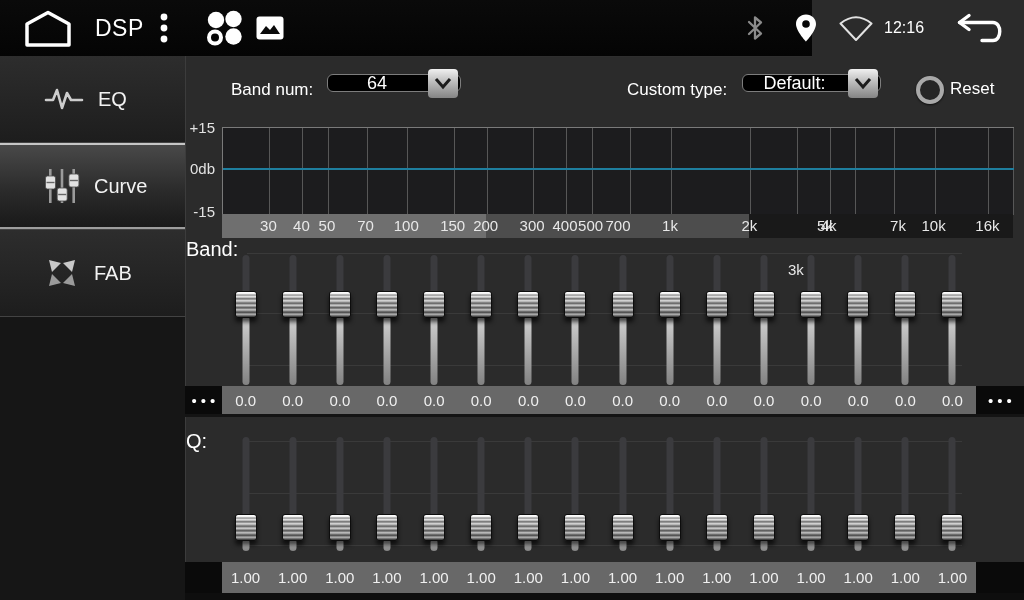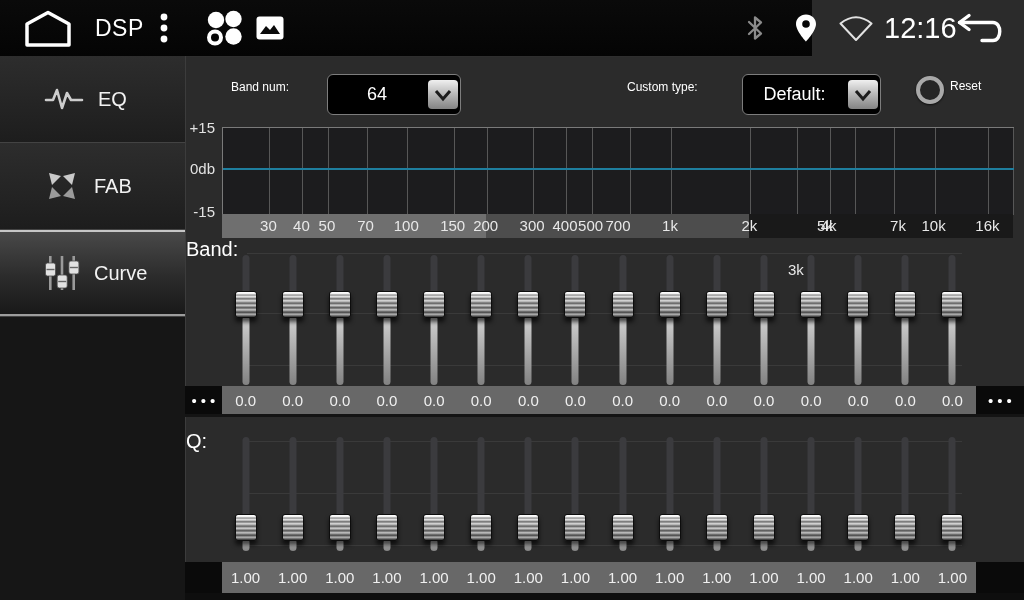--- a/index.html
+++ b/index.html
@@ -12,37 +12,37 @@
           border-bottom:1px solid #2e2e2e;}
   .tb{position:absolute;top:0;height:56px;display:flex;align-items:center;}
   .tb-home{left:22px;}
   .tb-title{left:95px;font-size:23px;color:#fff;letter-spacing:.5px;}
   .tb-kebab{left:158px;}
   .tb-clover{left:205px;}
   .tb-photo{left:256px;}
   .tb-bt{left:744px;}
   .tb-pin{left:794px;}
   .tb-wifi{left:838px;}
-  .tb-time{left:884px;font-size:29px;color:#fff;}
+  .tb-time{left:884px;font-size:16px;color:#fff;}
   .tb-back{left:955px;}
   
   .sidebar{position:absolute;left:0;top:56px;width:185px;height:544px;background:#161616;}
   .side-item{position:relative;height:87px;display:flex;align-items:center;
              padding-left:44px;box-sizing:border-box;gap:14px;
              background:linear-gradient(180deg,#2d2d2d,#222222 70%,#1d1d1d);
              border-bottom:1px solid #434343;cursor:pointer;}
   .side-item.selected{background:linear-gradient(180deg,#4a4a4a,#2b2b2b 55%,#181818);
              box-shadow:inset 0 2px 0 #c6c6c6, inset 0 -2px 0 #9d9d9d;}
   .side-label{font-size:20px;color:#f2f2f2;}
   .side-divider{position:absolute;left:185px;top:56px;width:1px;height:544px;background:#3c3c3c;}
   
-  .ctl-label{position:absolute;font-size:12px;color:#fff;}
+  .ctl-label{position:absolute;font-size:17px;color:#fff;}
   .lbl-band{left:231px;top:80px;}
   .lbl-custom{left:627px;top:80px;}
-  .dd{position:absolute;top:74px;height:41px;background:#000;border:1px solid #7d7d7d;
+  .dd{position:absolute;top:74px;height:18px;background:#000;border:1px solid #7d7d7d;
       border-radius:6px;display:flex;align-items:center;box-sizing:border-box;cursor:pointer;}
   .dd1{left:327px;width:134px;}
   .dd2{left:742px;width:139px;}
   .dd-value{flex:1;text-align:center;color:#fff;font-size:18px;}
   .dd-btn{width:30px;height:29px;margin:2px;border-radius:4px;
           background:linear-gradient(180deg,#f0f0f0,#bcbcbc 45%,#848484);
           display:flex;align-items:center;justify-content:center;}
   .reset-circle{position:absolute;left:916px;top:76px;width:20px;height:20px;border-radius:50%;
           border:4px solid #a9a9a9;background:#262626;cursor:pointer;
           box-shadow:0 1px 2px rgba(0,0,0,.7);}
@@ -160,42 +160,42 @@
     </div>
   </div>
 
   <div class="sidebar">
     <div class="side-item">
       <svg width="40" height="30" viewBox="0 0 40 30">
         <polyline points="2,16 9,16 13,6 18,24 23,9 27,16 38,16" fill="none" stroke="#cdcdcd" stroke-width="2.6" stroke-linejoin="round" stroke-linecap="round"></polyline>
       </svg>
       <span class="side-label">EQ</span>
     </div>
-    <div class="side-item">
-      <svg width="36" height="36" viewBox="0 0 36 36">
-        <polygon points="5,5 17,8 8,17" fill="#c9c9c9"></polygon>
-        <polygon points="31,5 28,17 19,8" fill="#c9c9c9"></polygon>
-        <polygon points="5,31 8,19 17,28" fill="#9b9b9b"></polygon>
-        <polygon points="31,31 19,28 28,19" fill="#9b9b9b"></polygon>
-      </svg>
-      <span class="side-label">FAB</span>
-    </div>
     <div class="side-item selected">
       <svg width="36" height="38" viewBox="0 0 36 38">
         <rect x="5" y="2" width="2.6" height="34" fill="#9a9a9a"></rect>
         <rect x="16.7" y="2" width="2.6" height="34" fill="#9a9a9a"></rect>
         <rect x="28.4" y="2" width="2.6" height="34" fill="#9a9a9a"></rect>
         <rect x="1.5" y="9" width="10" height="13" rx="2" fill="#e2e2e2" stroke="#4c4c4c" stroke-width="0.8"></rect>
         <rect x="13.2" y="21" width="10" height="13" rx="2" fill="#e2e2e2" stroke="#4c4c4c" stroke-width="0.8"></rect>
         <rect x="24.9" y="7" width="10" height="13" rx="2" fill="#e2e2e2" stroke="#4c4c4c" stroke-width="0.8"></rect>
         <line x1="2.5" y1="15.5" x2="10.5" y2="15.5" stroke="#666" stroke-width="1.4"></line>
         <line x1="14.2" y1="27.5" x2="22.2" y2="27.5" stroke="#666" stroke-width="1.4"></line>
         <line x1="25.9" y1="13.5" x2="33.9" y2="13.5" stroke="#666" stroke-width="1.4"></line>
       </svg>
       <span class="side-label">Curve</span>
+    </div>
+    <div class="side-item">
+      <svg width="36" height="36" viewBox="0 0 36 36">
+        <polygon points="5,5 17,8 8,17" fill="#c9c9c9"></polygon>
+        <polygon points="31,5 28,17 19,8" fill="#c9c9c9"></polygon>
+        <polygon points="5,31 8,19 17,28" fill="#9b9b9b"></polygon>
+        <polygon points="31,31 19,28 28,19" fill="#9b9b9b"></polygon>
+      </svg>
+      <span class="side-label">FAB</span>
     </div>
   </div>
   <div class="side-divider"></div>
 
   <div class="ctl-label lbl-band">Band num:</div>
   <div class="dd dd1">
     <span class="dd-value">64</span>
     <span class="dd-btn">
       <svg width="18" height="14" viewBox="0 0 18 14">
         <polyline points="2,3 9,11 16,3" fill="none" stroke="#1c1c1c" stroke-width="3"></polyline>

